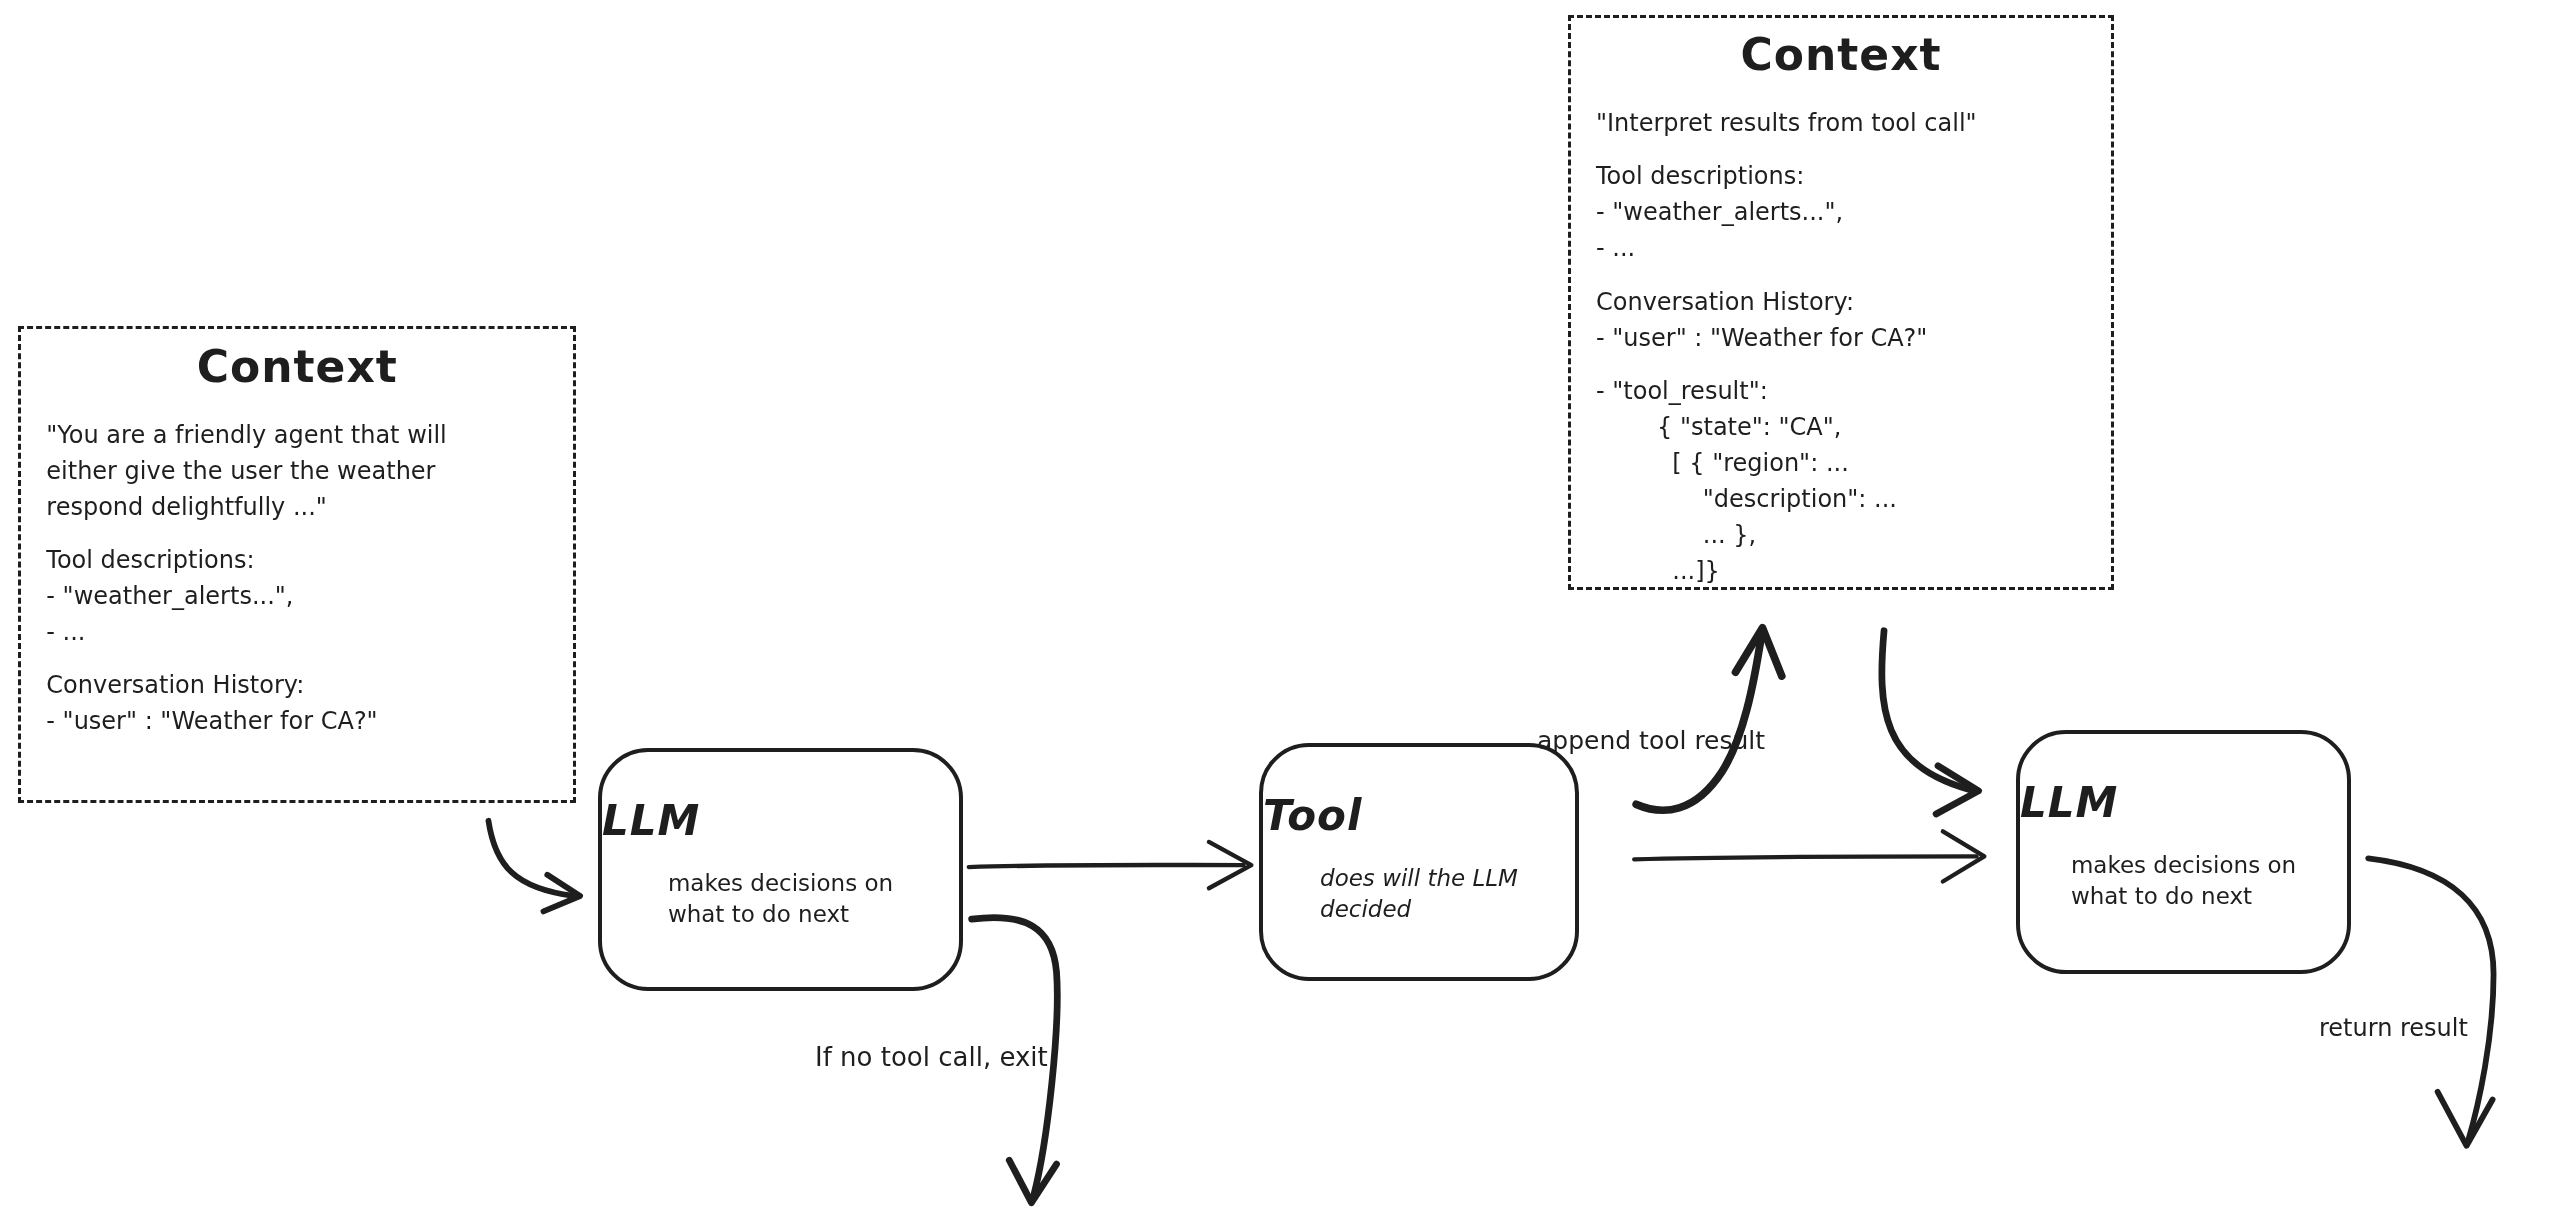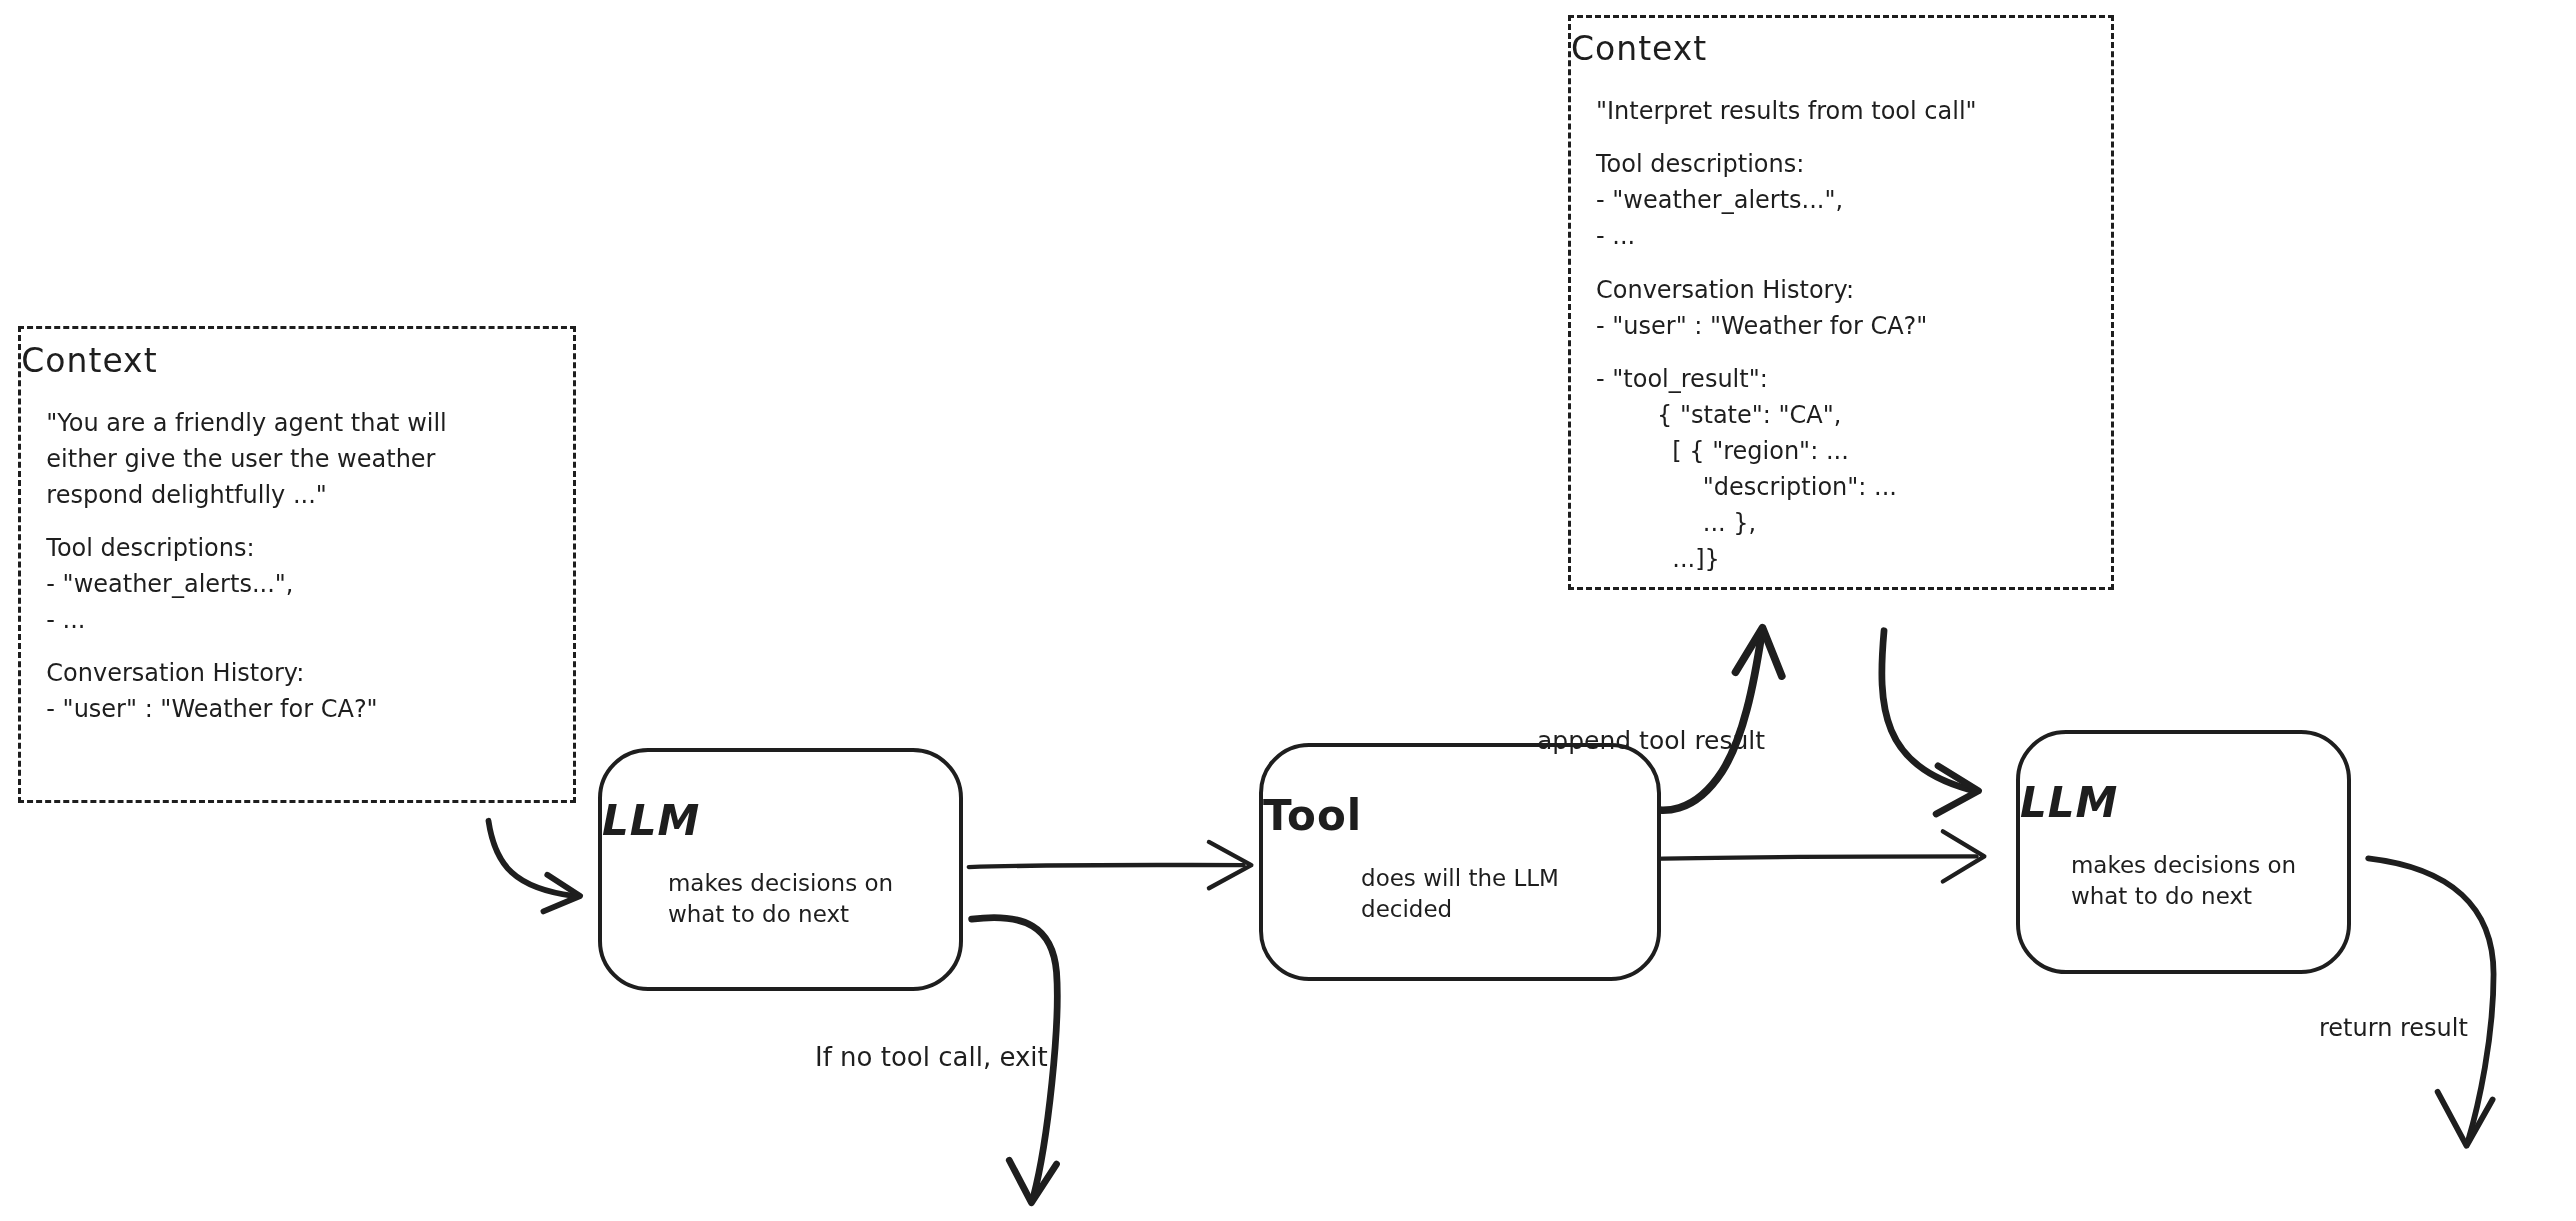--- a/index.html
+++ b/index.html
@@ -33,23 +33,23 @@
   .box.dashed {
     border: 3.9px dashed var(--ink);
   }
   .box.node {
     border: 4.8px solid var(--ink);
     border-radius: 50px;
   }
 
   .box-title {
     margin-top: 11.6px;
-    text-align: left;
-    font-size: 33px;
-    font-weight: normal;
+    text-align: center;
+    font-size: 44px;
+    font-weight: bold;
     letter-spacing: 1px;
   }
 
   .ctx-body {
     margin-top: 25px;
     padding: 0 25px;
     font-size: 24px;
     line-height: 36px;
   }
   .ctx-body .line { white-space: pre; }
@@ -77,21 +77,21 @@
 
   .arrow-label {
     position: absolute;
     font-size: 25px;
     white-space: nowrap;
   }
 
   
   #ctx-left  { left: 18.3px;   top: 326px; width: 558px; height: 477px; }
   #llm-1     { left: 598px;  top: 748px; width: 365px; height: 243px; }
-  #tool      { left: 1259px; top: 743px; width: 402px; height: 238px; }
+  #tool      { left: 1259px; top: 743px; width: 320px; height: 238px; font-style: italic; }
   #ctx-right { left: 1568px; top: 14.5px;  width: 546px; height: 575px; }
   #llm-2     { left: 2016px; top: 730px; width: 335px; height: 244px; }
 
   #label-append { left: 1537px; top: 680px; margin-top: 46px;  }
   #label-exit   { left: 815px;  top: 1042px; font-size: 26px; }
   #label-return { left: 2319px; top: 1014px; font-size: 24px; }
 </style>
 </head>
 <body>
 

